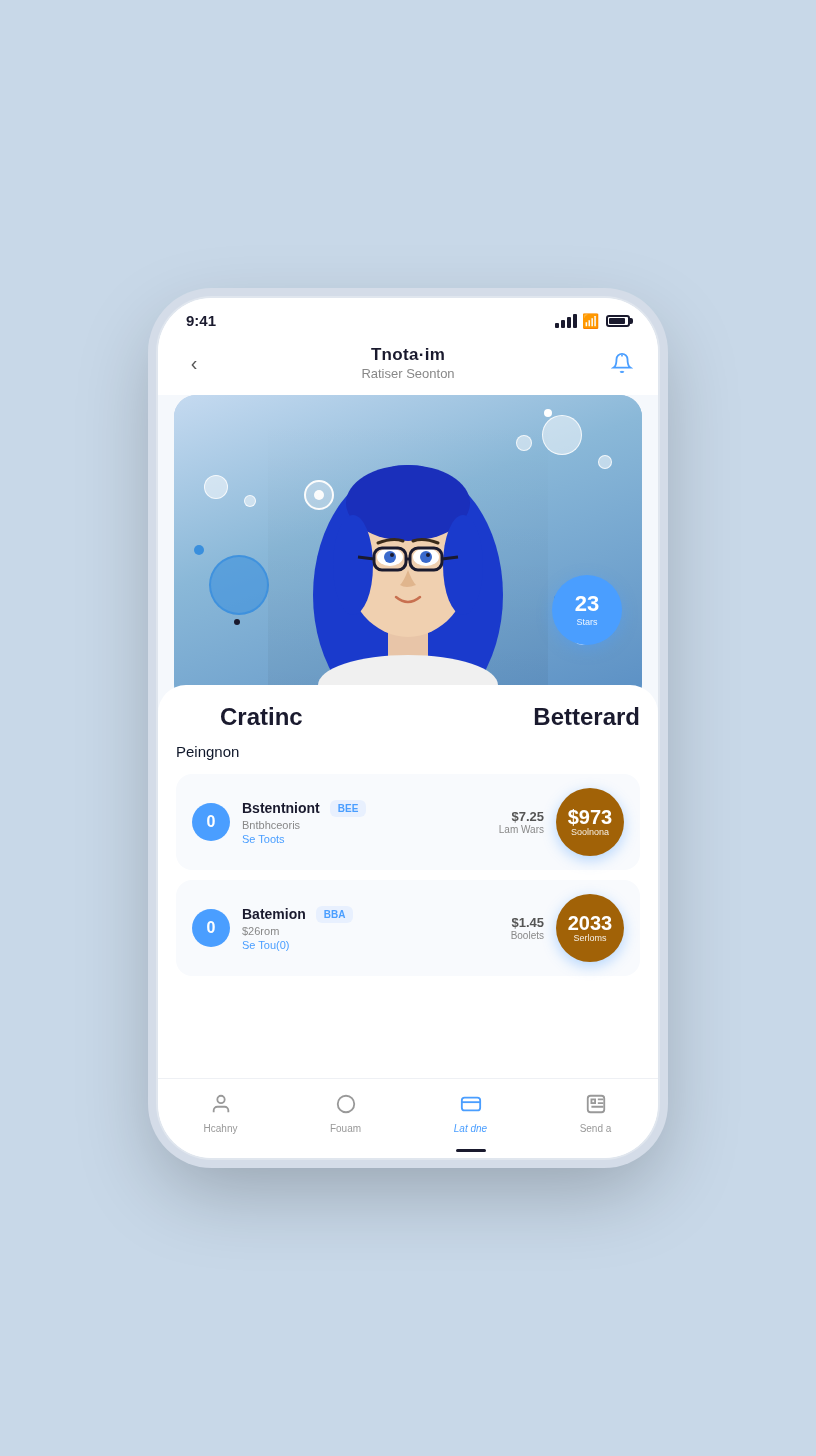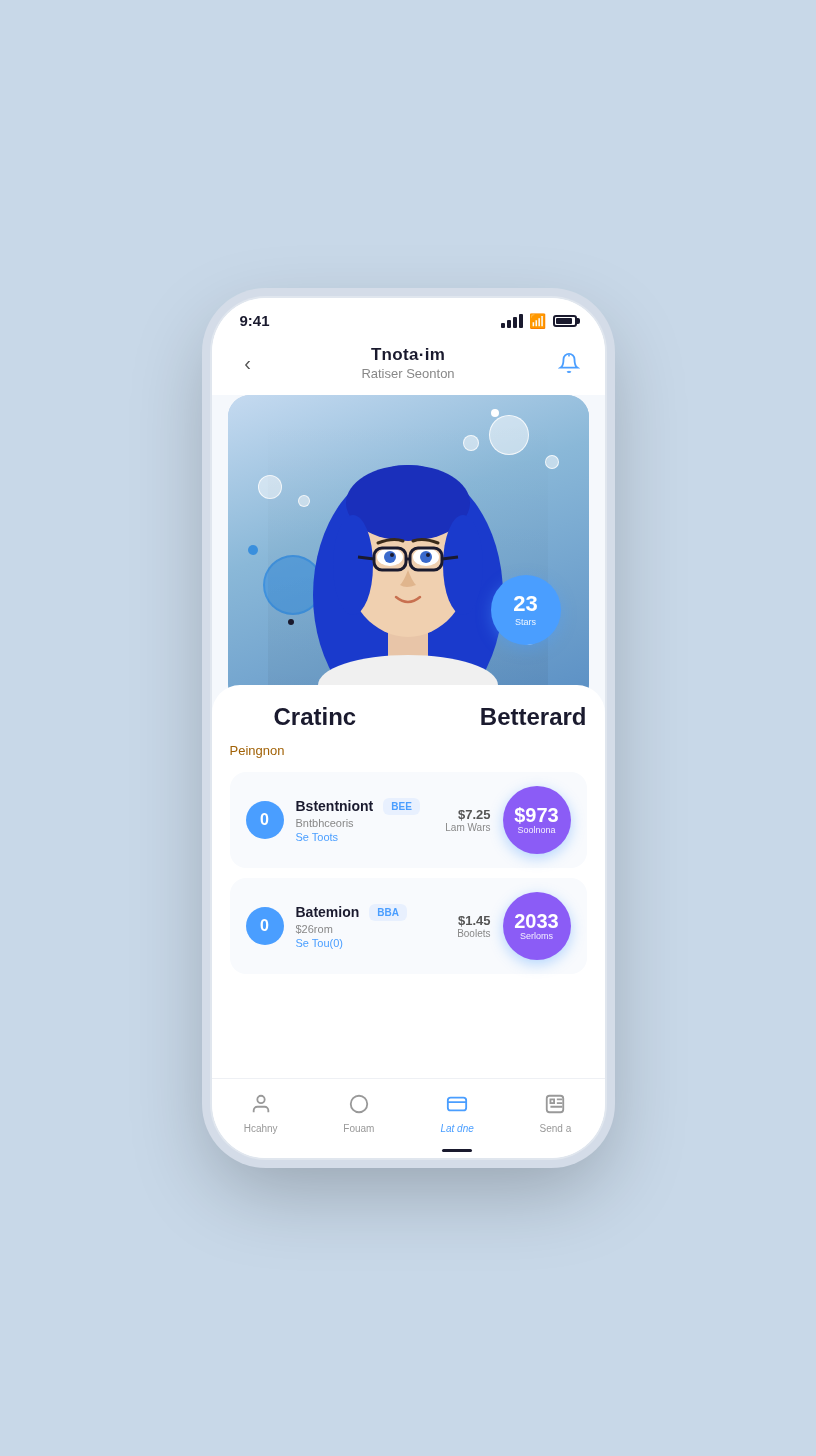--- a/index.html
+++ b/index.html
@@ -9,21 +9,21 @@
       height: 1456px;
       background: #c8d8e8;
       display: flex;
       align-items: center;
       justify-content: center;
       font-family: -apple-system, BlinkMacSystemFont, 'Segoe UI', sans-serif;
       overflow: hidden;
     }
 
     .phone-shell {
-      width: 393px;
+      width: 500px;
       height: 860px;
       background: #f0f4f8;
       border-radius: 54px;
       box-shadow:
         0 0 0 2px #e0e6ee,
         0 0 0 10px #d4dce8,
         0 30px 80px rgba(0,0,0,0.25);
       position: relative;
       overflow: hidden;
       display: flex;
@@ -260,21 +260,21 @@
       display: flex;
       align-items: flex-end;
       justify-content: center;
       overflow: hidden;
     }
 
     
     .score-badge {
       position: absolute;
       bottom: 60px;
-      right: 28px;
+      right: 20px;
       width: 70px;
       height: 70px;
       border-radius: 50%;
       background: #4a9eff;
       display: flex;
       flex-direction: column;
       align-items: center;
       justify-content: center;
       box-shadow: 0 4px 15px rgba(74,158,255,0.4);
     }
@@ -320,22 +320,22 @@
       color: #1a1a2e;
     }
 
     .profile-name-right {
       font-size: 24px;
       font-weight: 800;
       color: #1a1a2e;
     }
 
     .profile-tagline {
-      font-size: 13px;
-      color: #a16207;
+      font-size: 15px;
+      color: #0f172a;
       margin-bottom: 14px;
       margin-top: 12px;
     }
 
     
     .cards-container {
       display: flex;
       flex-direction: column;
       gap: 10px;
     }
@@ -393,21 +393,21 @@
       font-weight: 600;
       padding: 3px 8px;
       border-radius: 6px;
       margin-left: 4px;
     }
 
     .card-action {
       width: 68px;
       height: 68px;
       border-radius: 50%;
-      background: #8b5cf6;
+      background: #a16207;
       display: flex;
       flex-direction: column;
       align-items: center;
       justify-content: center;
       box-shadow: 0 4px 14px rgba(74,158,255,0.4);
       flex-shrink: 0;
     }
 
     .card-action-number {
       font-size: 20px;

